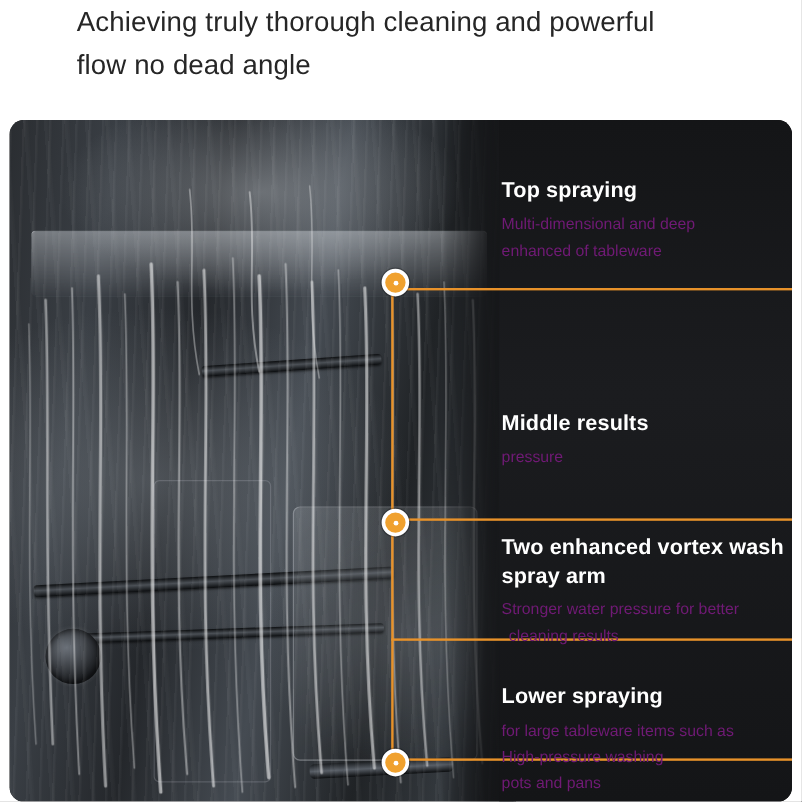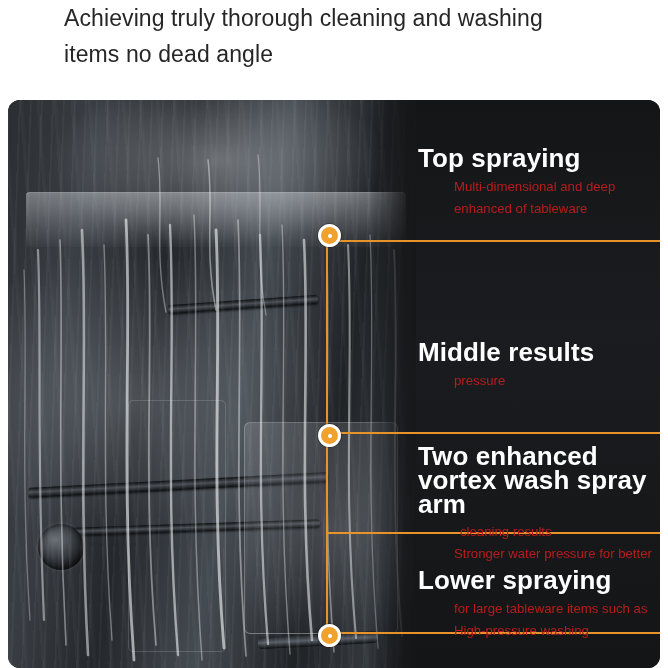--- a/index.html
+++ b/index.html
@@ -164,36 +164,35 @@
   }
 
   
   .callout {
     position: absolute;
     left: 418px;
     width: 244px;
     color: #f2f2f2;
   }
   .callout .c-title {
-    font-size: 26px;
+    font-size: 18px;
     line-height: 25px;
     font-weight: 700;
     color: #ffffff;
     margin: 0 0 5px 0;
     letter-spacing: 0.1px;
   }
   .callout .c-title.two-line {
     line-height: 24px;
   }
   .callout .c-desc {
     font-size: 13.2px;
     line-height: 22px;
-    color: #b91c1c;
+    color: #701a75;
     font-weight: 400;
-    margin-left: 36px;
   }
   .c-desc .d-line { display: block; white-space: nowrap; }
 
   #callout-top { top: 146px; }
   #callout-middle { top: 340px; }
   #callout-vortex { top: 444px; }
   #callout-lower { top: 568px; }
 
   
   .connector {
@@ -221,22 +220,22 @@
     border-radius: 50%;
     background: #ffffff;
   }
 </style>
 </head>
 <body>
 
 <div class="page">
 
   <div class="headline">
-    <span class="headline-line">Achieving truly thorough cleaning and washing</span>
-    <span class="headline-line">items no dead angle</span>
+    <span class="headline-line">Achieving truly thorough cleaning and powerful</span>
+    <span class="headline-line">flow no dead angle</span>
   </div>
 
   <div class="figure">
 
     <div class="photo">
       <div class="shelf-top"></div>
       <div class="rail rail-a"></div>
       <div class="rail rail-b"></div>
       <div class="rail rail-c"></div>
       <div class="basin-panel"></div>
@@ -300,26 +299,27 @@
       <span class="d-line">pressure</span>
     </div>
   </div>
 
   <div class="callout" id="callout-vortex">
     <div class="c-title two-line">
       <span class="d-line">Two enhanced vortex</span>
       <span class="d-line">wash spray arm</span>
     </div>
     <div class="c-desc">
+      <span class="d-line">Stronger water pressure for better</span>
       <span class="d-line" style="padding-left:6px;">cleaning results</span>
-      <span class="d-line">Stronger water pressure for better</span>
     </div>
   </div>
 
   <div class="callout" id="callout-lower">
     <div class="c-title">Lower spraying</div>
     <div class="c-desc">
       <span class="d-line">for large tableware items such as</span>
       <span class="d-line">High-pressure washing</span>
+      <span class="d-line">pots and pans</span>
     </div>
   </div>
 
 </div>
 
 </body></html>

